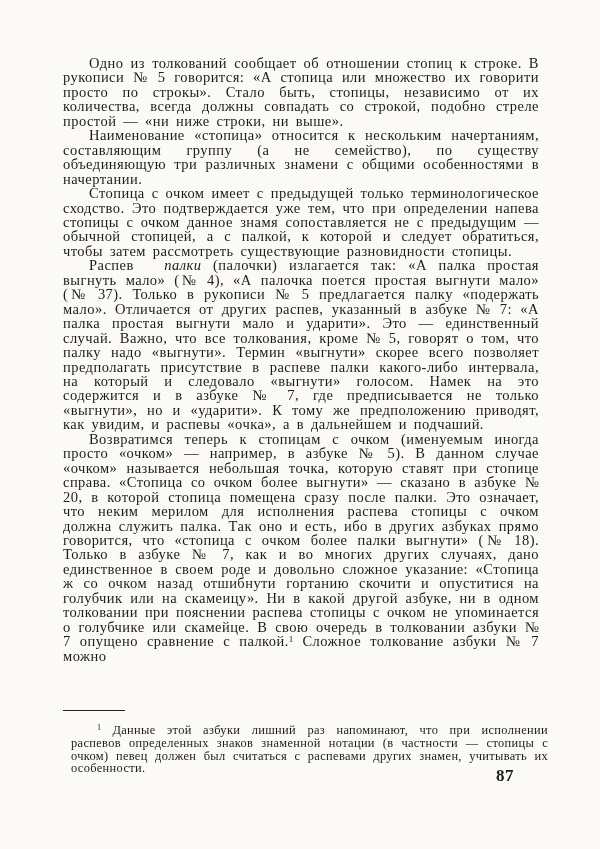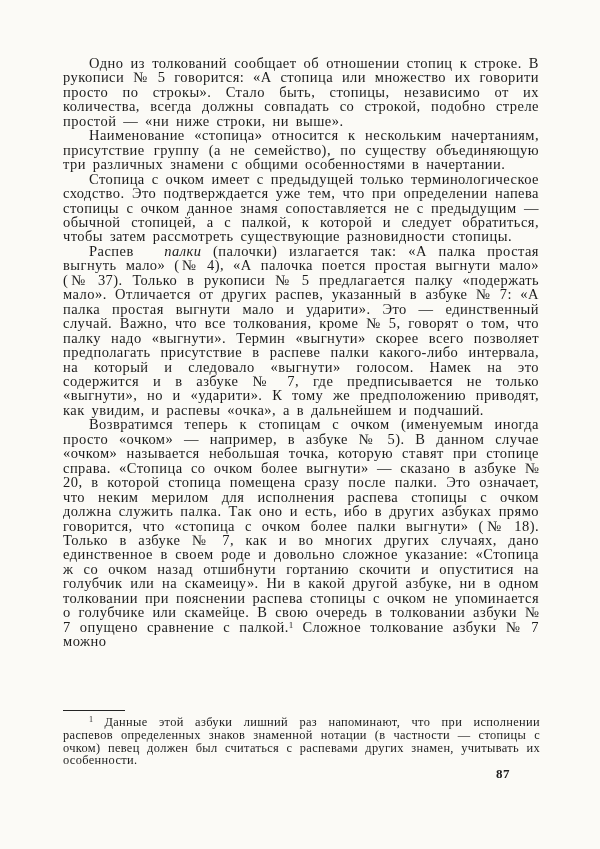--- a/index.html
+++ b/index.html
@@ -50,49 +50,49 @@
     top: 710px;
     width: 62px;
     height: 0;
     border-top: 1.6px solid #242424;
   }
   .footnote {
     position: absolute;
     left: 63px;
     top: 716px;
     width: 477px;
-    margin: 0;
+    margin: 8px;
     text-align: justify;
     text-indent: 26px;
     font-size: 12.4px;
     line-height: 12.8px;
     letter-spacing: 0.35px;
     word-spacing: 2.2px;
   }
   .footnote .fn-ref {
     font-size: 8px;
     vertical-align: 4px;
   }
   .page-number {
     position: absolute;
     left: 496px;
     top: 766px;
-    font-size: 13px;
+    font-size: 17px;
     font-weight: 700;
     letter-spacing: 0.5px;
   }
 </style>
 </head>
 <body>
 
 <div class="page">
 
   <div class="text-block">
     <p>Одно из толкований сообщает об отношении стопиц к строке. В рукописи № 5 говорится: «А стопица или множество их говорити просто по строкы». Стало быть, стопицы, независимо от их количества, всегда должны совпадать со строкой, подобно стреле простой — «ни ниже строки, ни выше».</p>
-    <p>Наименование «стопица» относится к нескольким начертаниям, присутствие группу (а не семейство), по существу объединяющую три различных знамени с общими особенностями в начертании.</p>
+    <p>Наименование «стопица» относится к нескольким начертаниям, составляющим группу (а не семейство), по существу объединяющую три различных знамени с общими особенностями в начертании.</p>
     <p>Стопица с очком имеет с предыдущей только терминологическое сходство. Это подтверждается уже тем, что при определении напева стопицы с очком данное знамя сопоставляется не с предыдущим — обычной стопицей, а с палкой, к которой и следует обратиться, чтобы затем рассмотреть существующие разновидности стопицы.</p>
     <p><span>Распев </span><em class="italic-term">палки</em><span> (палочки) излагается так: «А палка простая выгнуть мало» (№ 4), «А палочка поется простая выгнути мало» (№ 37). Только в рукописи № 5 предлагается палку «подержать мало». Отличается от других распев, указанный в азбуке № 7: «А палка простая выгнути мало и ударити». Это — единственный случай. Важно, что все толкования, кроме № 5, говорят о том, что палку надо «выгнути». Термин «выгнути» скорее всего позволяет предполагать присутствие в распеве палки какого-либо интервала, на который и следовало «выгнути» голосом. Намек на это содержится и в азбуке № 7, где предписывается не только «выгнути», но и «ударити». К тому же предположению приводят, как увидим, и распевы «очка», а в дальнейшем и подчаший.</span></p>
     <p><span>Возвратимся теперь к стопицам с очком (именуемым иногда просто «очком» — например, в азбуке № 5). В данном случае «очком» называется небольшая точка, которую ставят при стопице справа. «Стопица со очком более выгнути» — сказано в азбуке № 20, в которой стопица помещена сразу после палки. Это означает, что неким мерилом для исполнения распева стопицы с очком должна служить палка. Так оно и есть, ибо в других азбуках прямо говорится, что «стопица с очком более палки выгнути» (№ 18). Только в азбуке № 7, как и во многих других случаях, дано единственное в своем роде и довольно сложное указание: «Стопица ж со очком назад отшибнути гортанию скочити и опуститися на голубчик или на скамеицу». Ни в какой другой азбуке, ни в одном толковании при пояснении распева стопицы с очком не упоминается о голубчике или скамейце. В свою очередь в толковании азбуки № 7 опущено сравнение с палкой.</span><sup class="fn-ref">1</sup><span> Сложное толкование азбуки № 7 можно</span></p>
   </div>
 
   <div class="footnote-sep"></div>
 
   <p class="footnote"><sup class="fn-ref">1</sup><span> Данные этой азбуки лишний раз напоминают, что при исполнении распевов определенных знаков знаменной нотации (в частности — стопицы с очком) певец должен был считаться с распевами других знамен, учитывать их особенности.</span></p>
 
   <div class="page-number">87</div>

